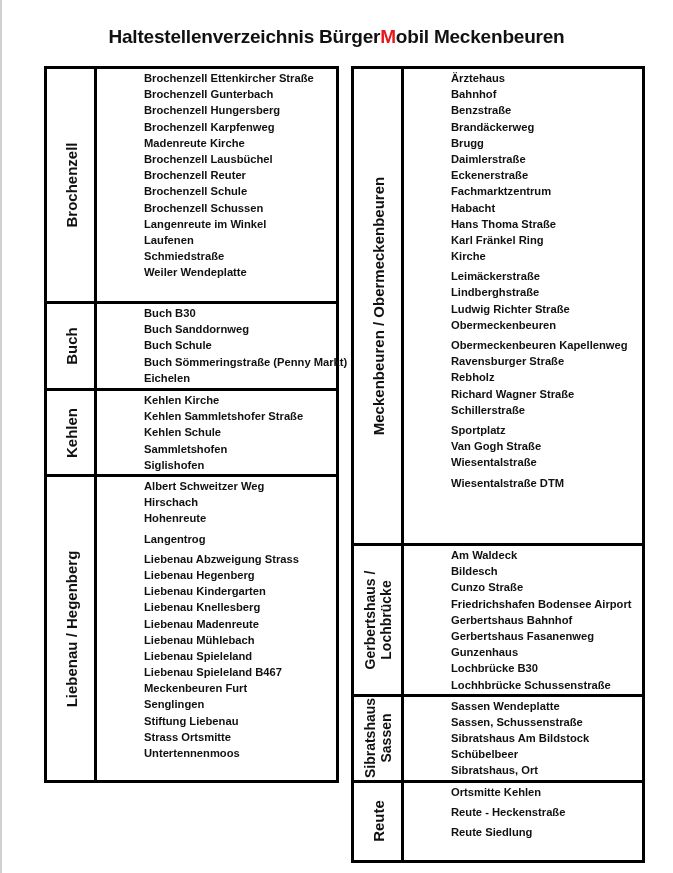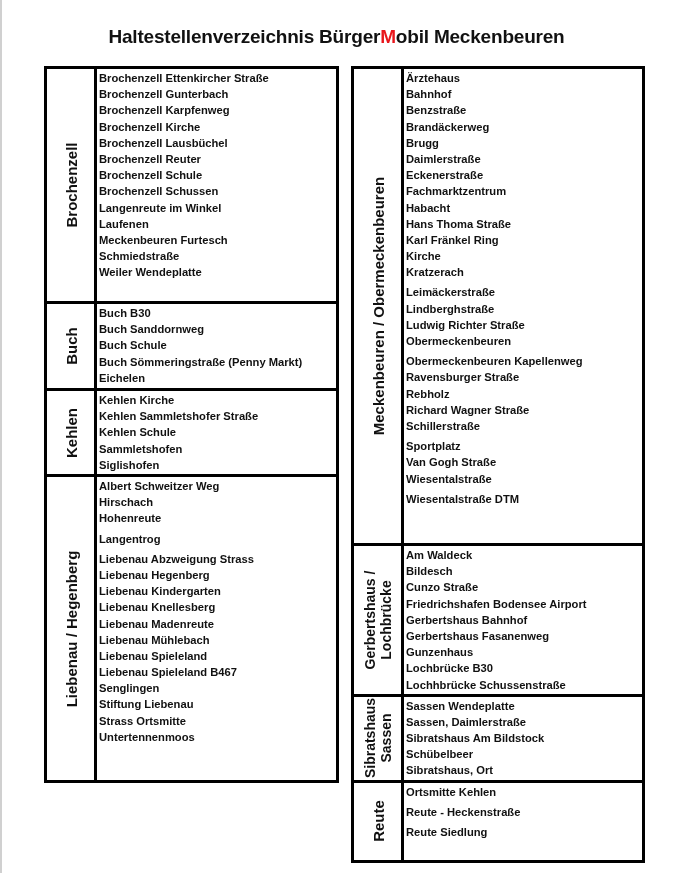--- a/index.html
+++ b/index.html
@@ -20,21 +20,21 @@
     .section:first-child { border-top: none; }
     .section-label {
       flex: 0 0 50px; border-right: 3px solid #000; position: relative;
     }
     .section-label .vtext {
       position: absolute; left: 50%; top: 50%;
       transform: translate(-50%, -50%) rotate(-90deg);
       white-space: nowrap; font-size: 15px; font-weight: bold; text-align: center; line-height: 17px;
     }
     .section-label .vtext.two-line { font-size: 14px; line-height: 16px; }
-    .stops { flex: 1; padding: 1px 0 1px 2px; }
+    .stops { flex: 1; padding: 1px 0 1px 2px; margin-left: 45px; }
     .stop {
       font-size: 11.2px; font-weight: bold; height: 16.2px; line-height: 16.2px; white-space: nowrap;
       color: #111;
     }
     .stop.gap { margin-top: 4px; }
   </style>
 </head>
 <body>
 
 <div class="page-edge"></div>
@@ -42,29 +42,29 @@
 <h1 class="title"><span>Haltestellenverzeichnis Bürger</span><span class="accent">M</span><span>obil Meckenbeuren</span></h1>
 
 <div class="table" id="table-left">
     <div class="section" style="min-height: 232px;">
       <div class="section-label">
         <div class="vtext">Brochenzell</div>
       </div>
       <div class="stops">
         <div class="stop">Brochenzell Ettenkircher Straße</div>
         <div class="stop">Brochenzell Gunterbach</div>
+        <div class="stop">Brochenzell Hungersberg</div>
         <div class="stop">Brochenzell Karpfenweg</div>
-        <div class="stop">Brochenzell Kirche</div>
+        <div class="stop">Madenreute Kirche</div>
         <div class="stop">Brochenzell Lausbüchel</div>
         <div class="stop">Brochenzell Reuter</div>
         <div class="stop">Brochenzell Schule</div>
         <div class="stop">Brochenzell Schussen</div>
         <div class="stop">Langenreute im Winkel</div>
         <div class="stop">Laufenen</div>
-        <div class="stop">Meckenbeuren Furtesch</div>
         <div class="stop">Schmiedstraße</div>
         <div class="stop">Weiler Wendeplatte</div>
       </div>
     </div>
     <div class="section" style="min-height: 87px;">
       <div class="section-label">
         <div class="vtext">Buch</div>
       </div>
       <div class="stops">
         <div class="stop">Buch B30</div>
@@ -96,20 +96,21 @@
         <div class="stop">Hohenreute</div>
         <div class="stop gap">Langentrog</div>
         <div class="stop gap">Liebenau Abzweigung Strass</div>
         <div class="stop">Liebenau Hegenberg</div>
         <div class="stop">Liebenau Kindergarten</div>
         <div class="stop">Liebenau Knellesberg</div>
         <div class="stop">Liebenau Madenreute</div>
         <div class="stop">Liebenau Mühlebach</div>
         <div class="stop">Liebenau Spieleland</div>
         <div class="stop">Liebenau Spieleland B467</div>
+        <div class="stop">Meckenbeuren Furt</div>
         <div class="stop">Senglingen</div>
         <div class="stop">Stiftung Liebenau</div>
         <div class="stop">Strass Ortsmitte</div>
         <div class="stop">Untertennenmoos</div>
       </div>
     </div>
   </div>
 <div class="table" id="table-right">
     <div class="section" style="min-height: 474px;">
       <div class="section-label">
@@ -121,21 +122,20 @@
         <div class="stop">Benzstraße</div>
         <div class="stop">Brandäckerweg</div>
         <div class="stop">Brugg</div>
         <div class="stop">Daimlerstraße</div>
         <div class="stop">Eckenerstraße</div>
         <div class="stop">Fachmarktzentrum</div>
         <div class="stop">Habacht</div>
         <div class="stop">Hans Thoma Straße</div>
         <div class="stop">Karl Fränkel Ring</div>
         <div class="stop">Kirche</div>
-        <div class="stop">Kratzerach</div>
         <div class="stop gap">Leimäckerstraße</div>
         <div class="stop">Lindberghstraße</div>
         <div class="stop">Ludwig Richter Straße</div>
         <div class="stop">Obermeckenbeuren</div>
         <div class="stop gap">Obermeckenbeuren Kapellenweg</div>
         <div class="stop">Ravensburger Straße</div>
         <div class="stop">Rebholz</div>
         <div class="stop">Richard Wagner Straße</div>
         <div class="stop">Schillerstraße</div>
         <div class="stop gap">Sportplatz</div>
@@ -165,21 +165,21 @@
     </div>
     <div class="section" style="min-height: 84px;">
       <div class="section-label">
         <div class="vtext two-line">
           <div>Sibratshaus</div>
           <div>Sassen</div>
         </div>
       </div>
       <div class="stops">
         <div class="stop">Sassen Wendeplatte</div>
-        <div class="stop">Sassen, Daimlerstraße</div>
+        <div class="stop">Sassen, Schussenstraße</div>
         <div class="stop">Sibratshaus Am Bildstock</div>
         <div class="stop">Schübelbeer</div>
         <div class="stop">Sibratshaus, Ort</div>
       </div>
     </div>
     <div class="section" style="min-height: 80px;">
       <div class="section-label">
         <div class="vtext">Reute</div>
       </div>
       <div class="stops">

